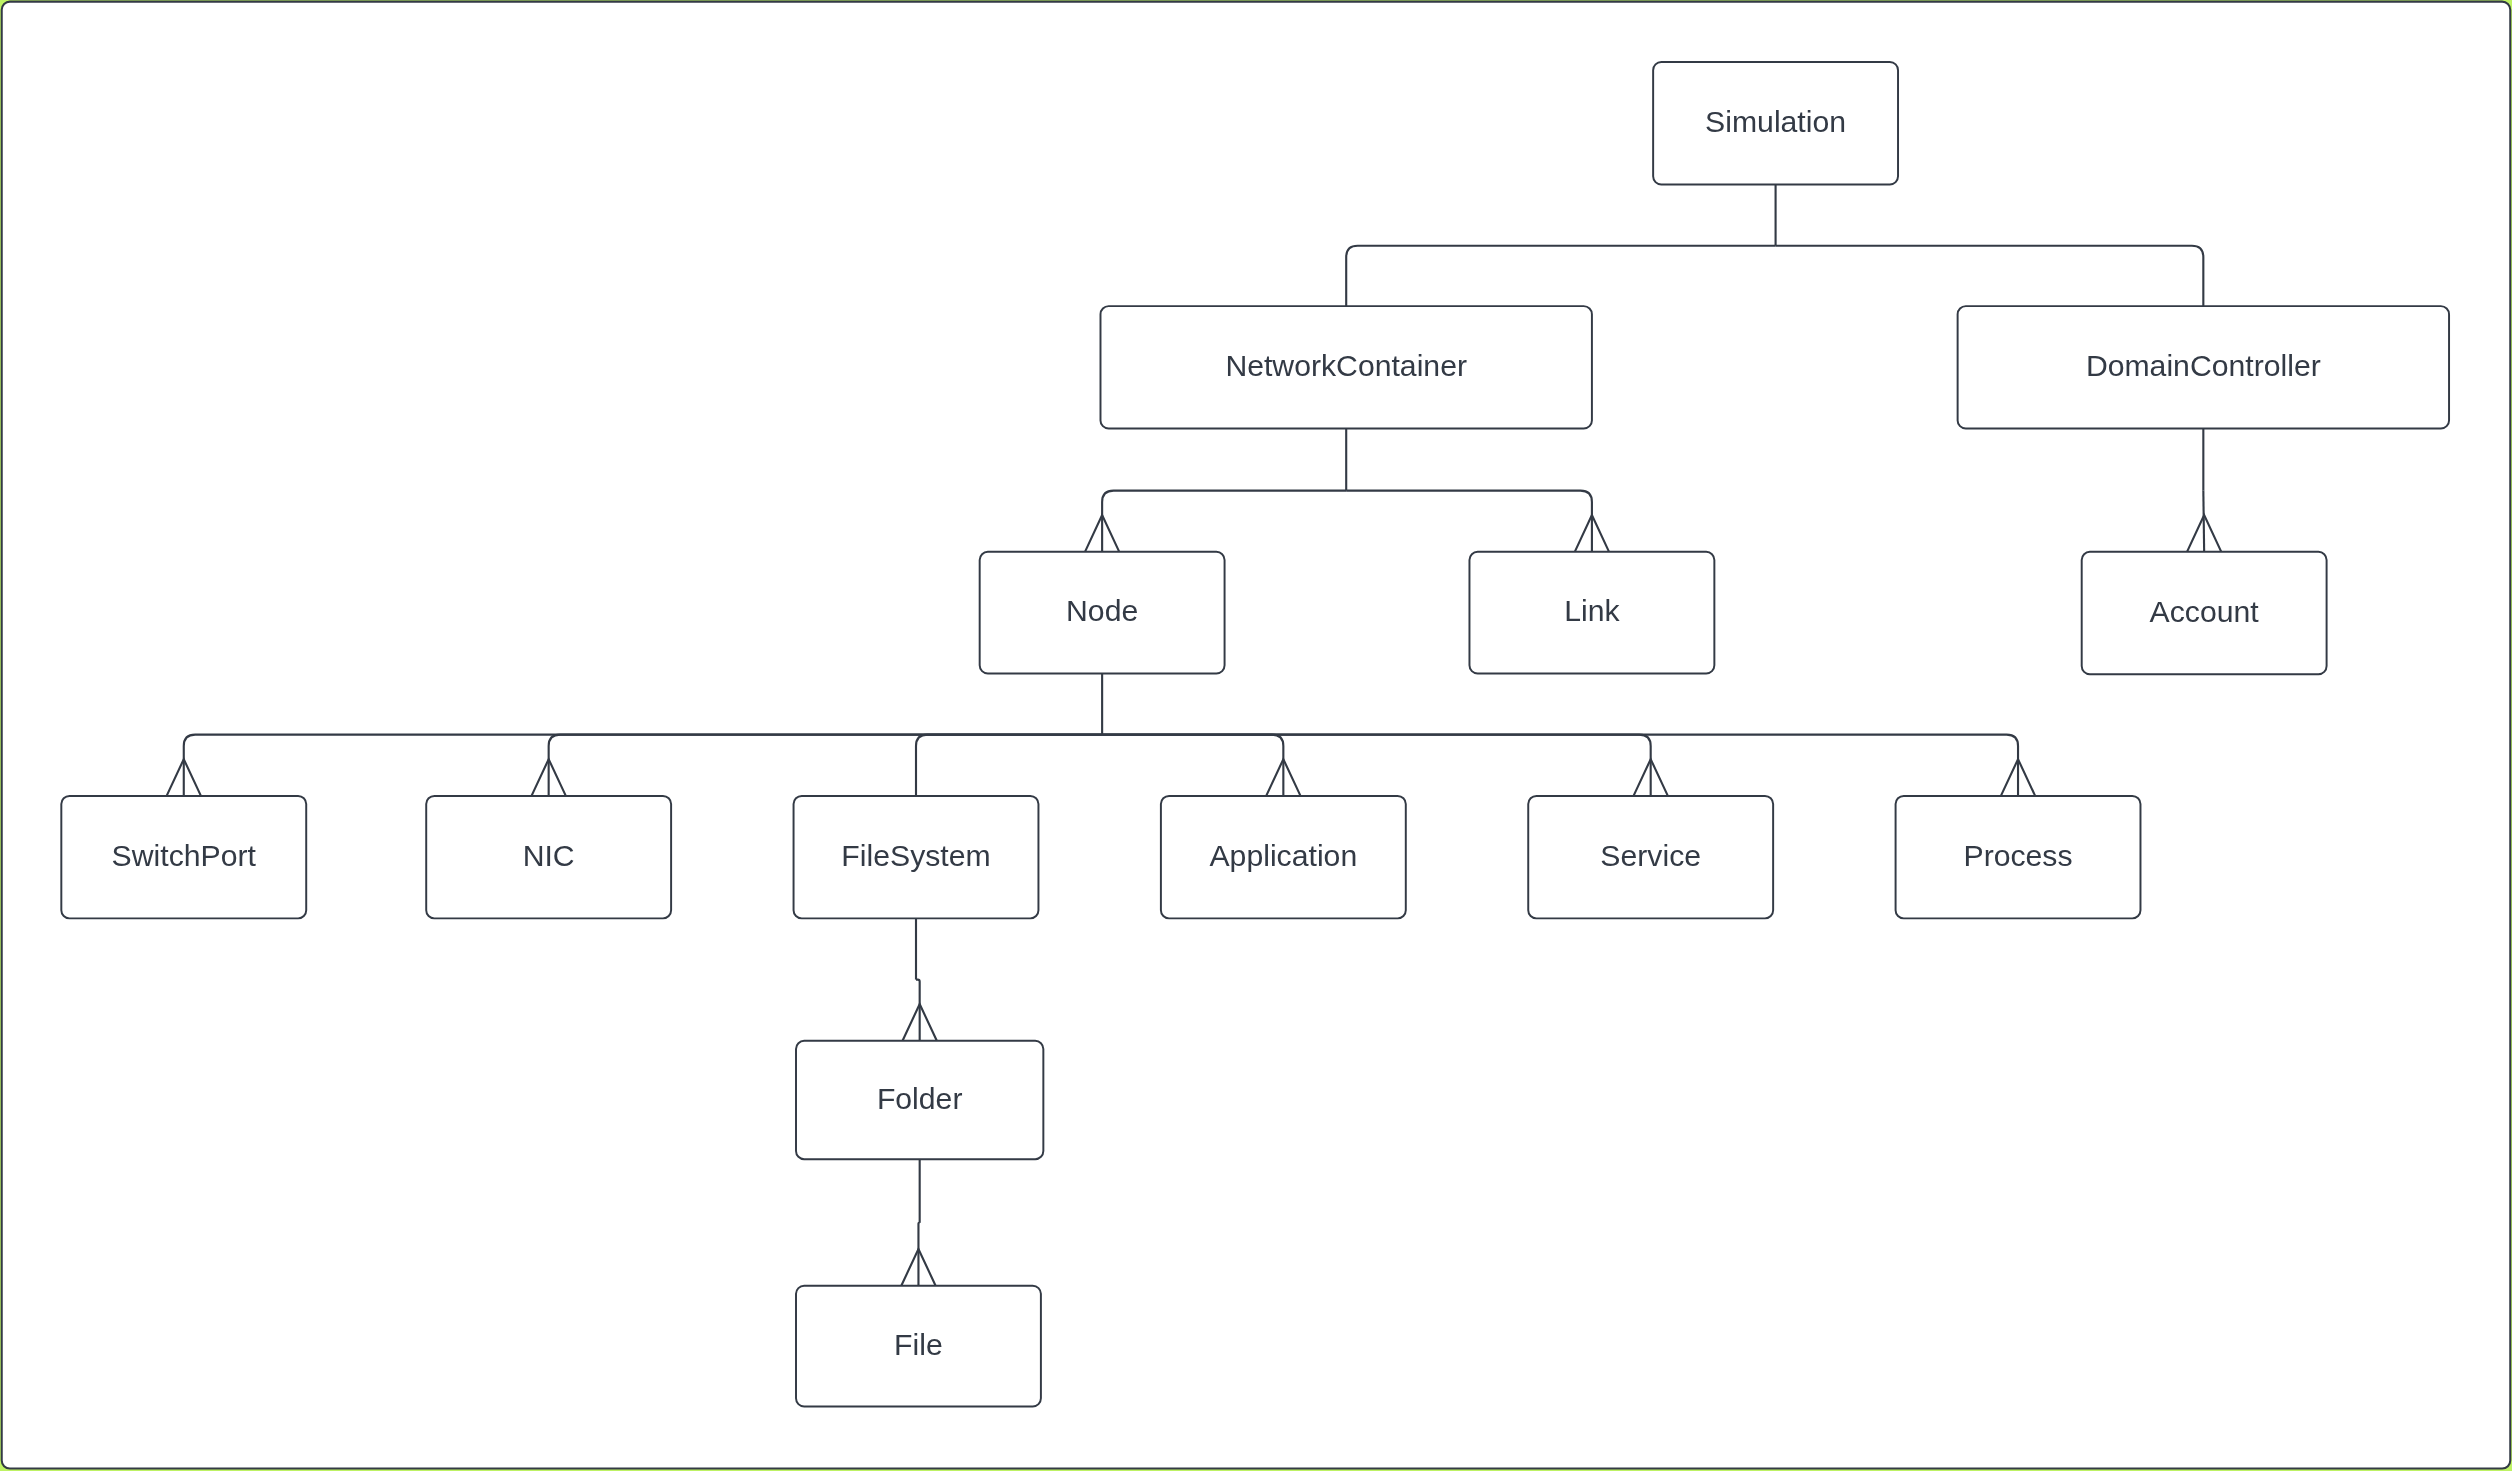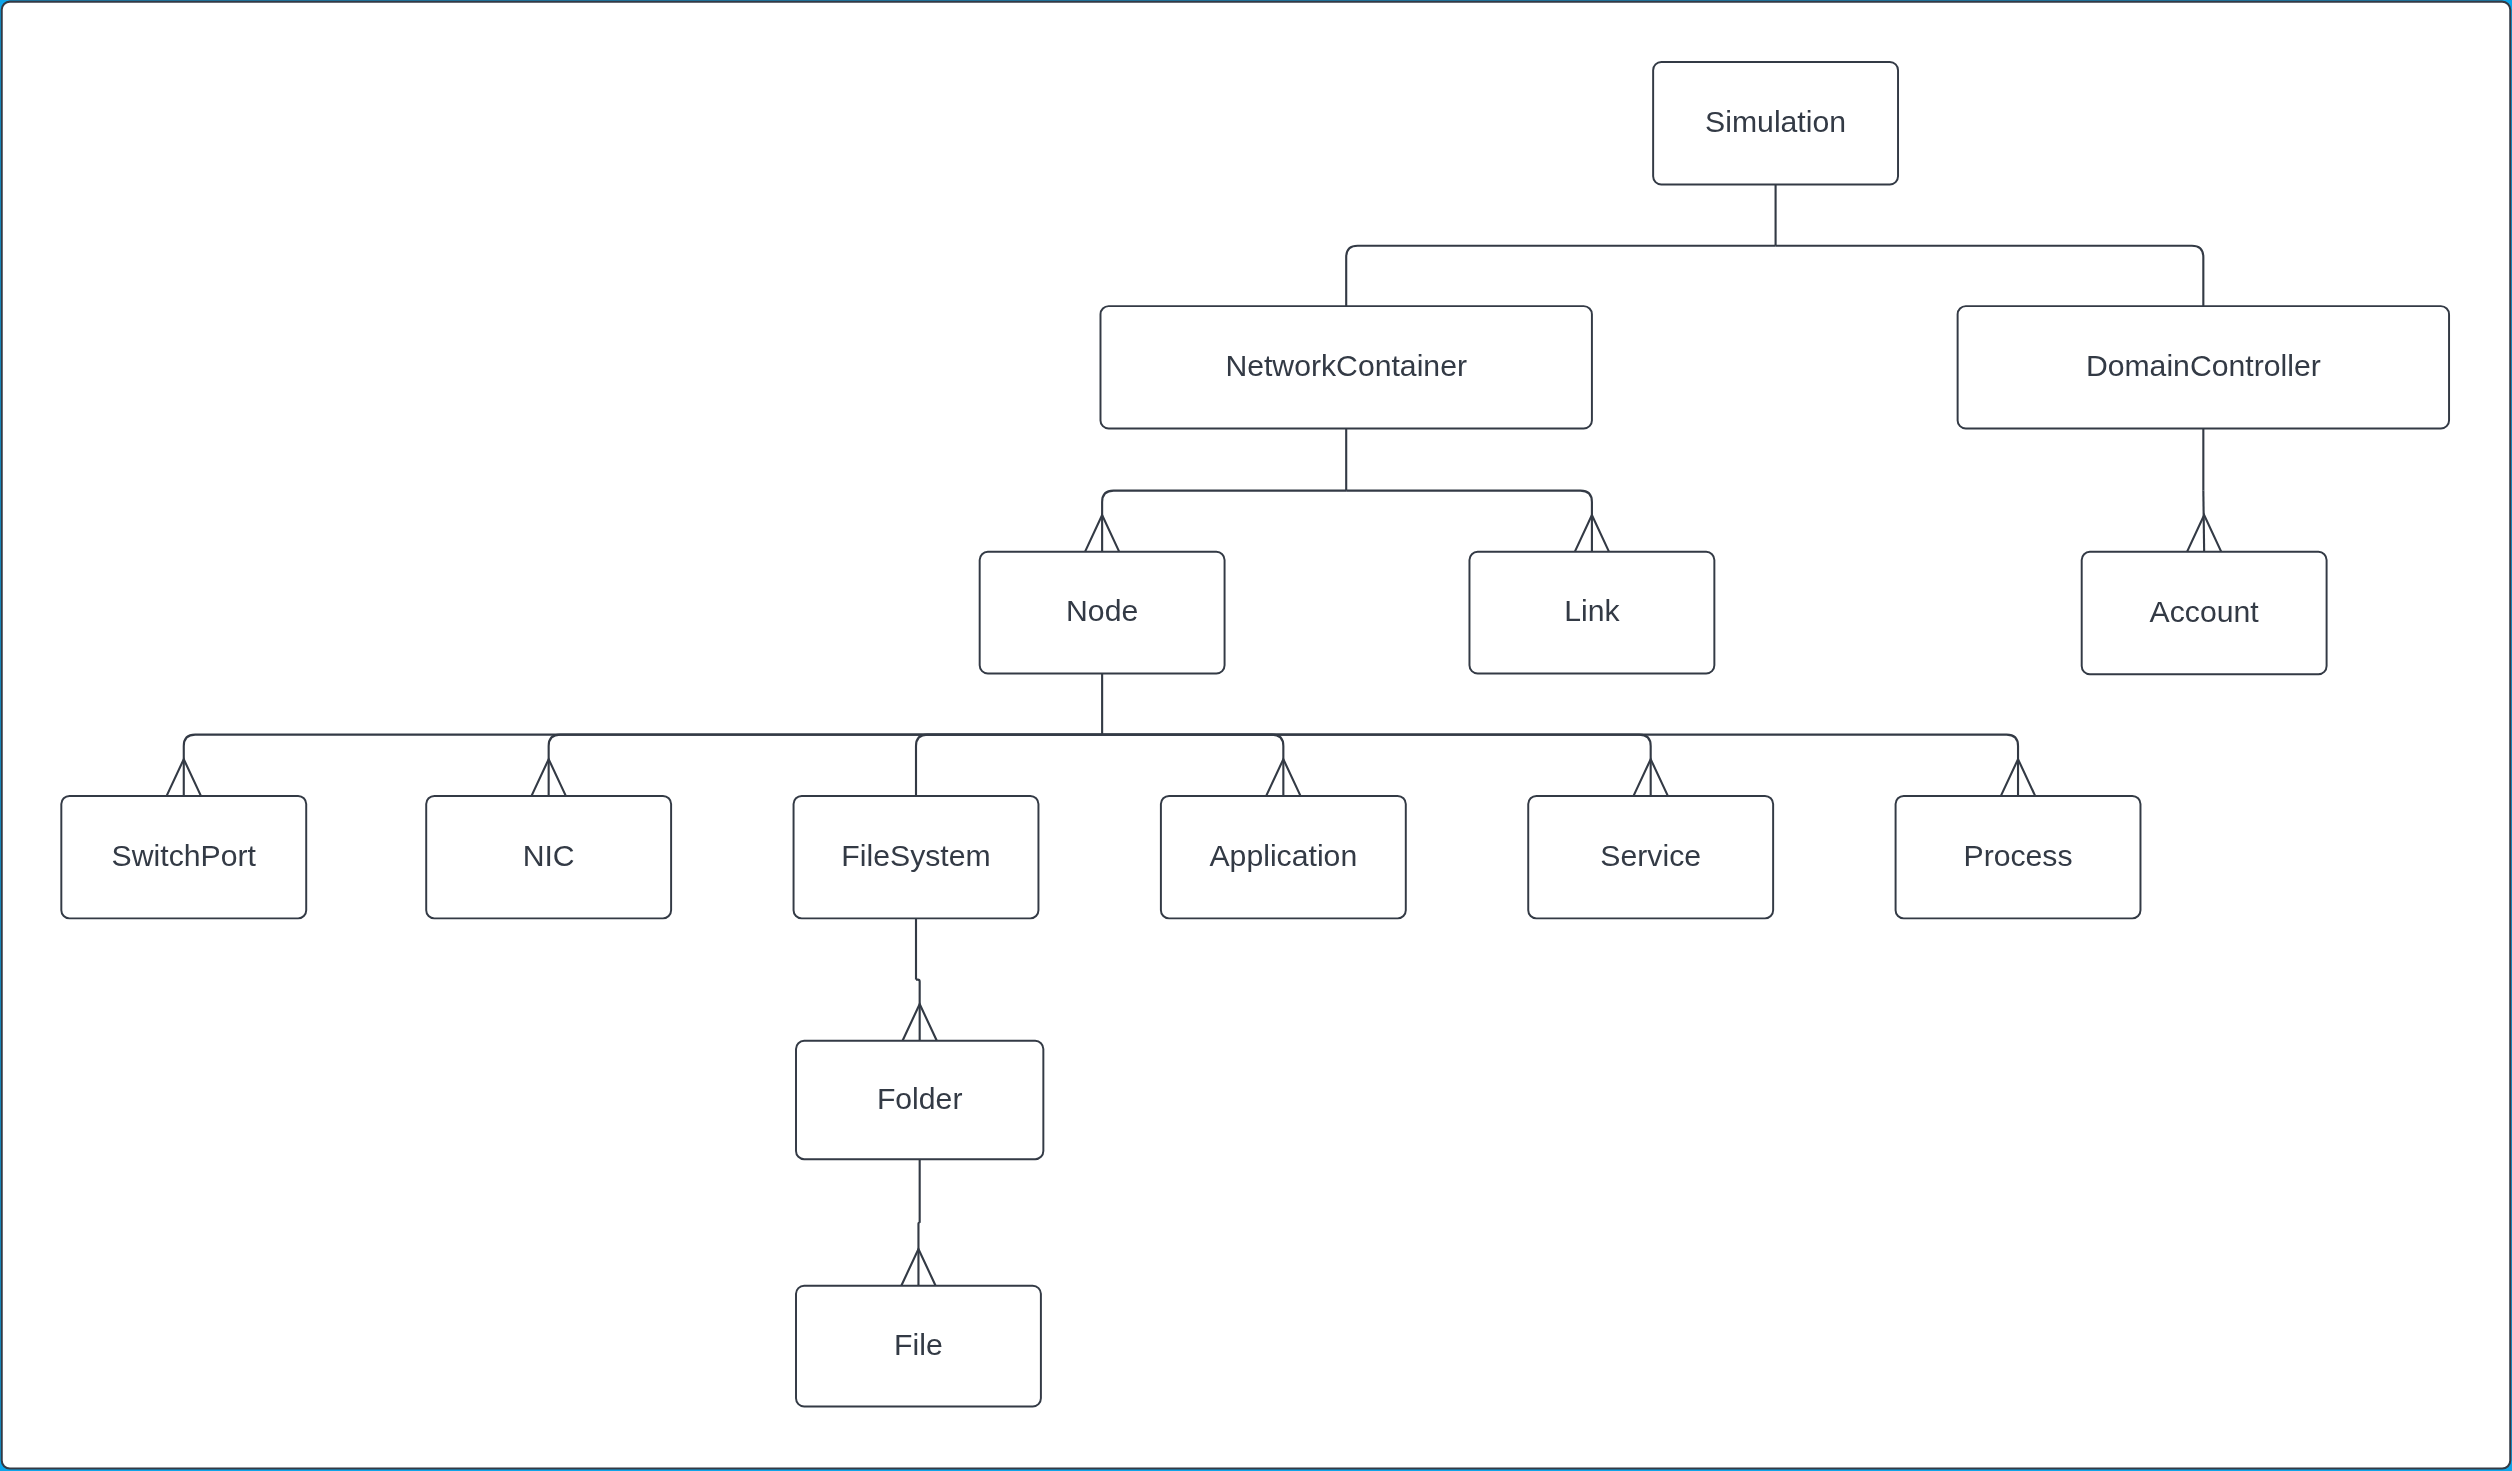--- a/index.html
+++ b/index.html
@@ -5,21 +5,21 @@
 <style>
   html, body {
     margin: 0;
     padding: 0;
     background: #ffffff;
   }
   #stage {
     position: relative;
     width: 2512px;
     height: 1471px;
-    background: #0ea5e9;
+    background: #bef264;
     overflow: hidden;
     font-family: "Liberation Sans", sans-serif;
   }
   #diagram-svg {
     position: absolute;
     left: 0;
     top: 0;
     width: 2512px;
     height: 1471px;
     display: block;

